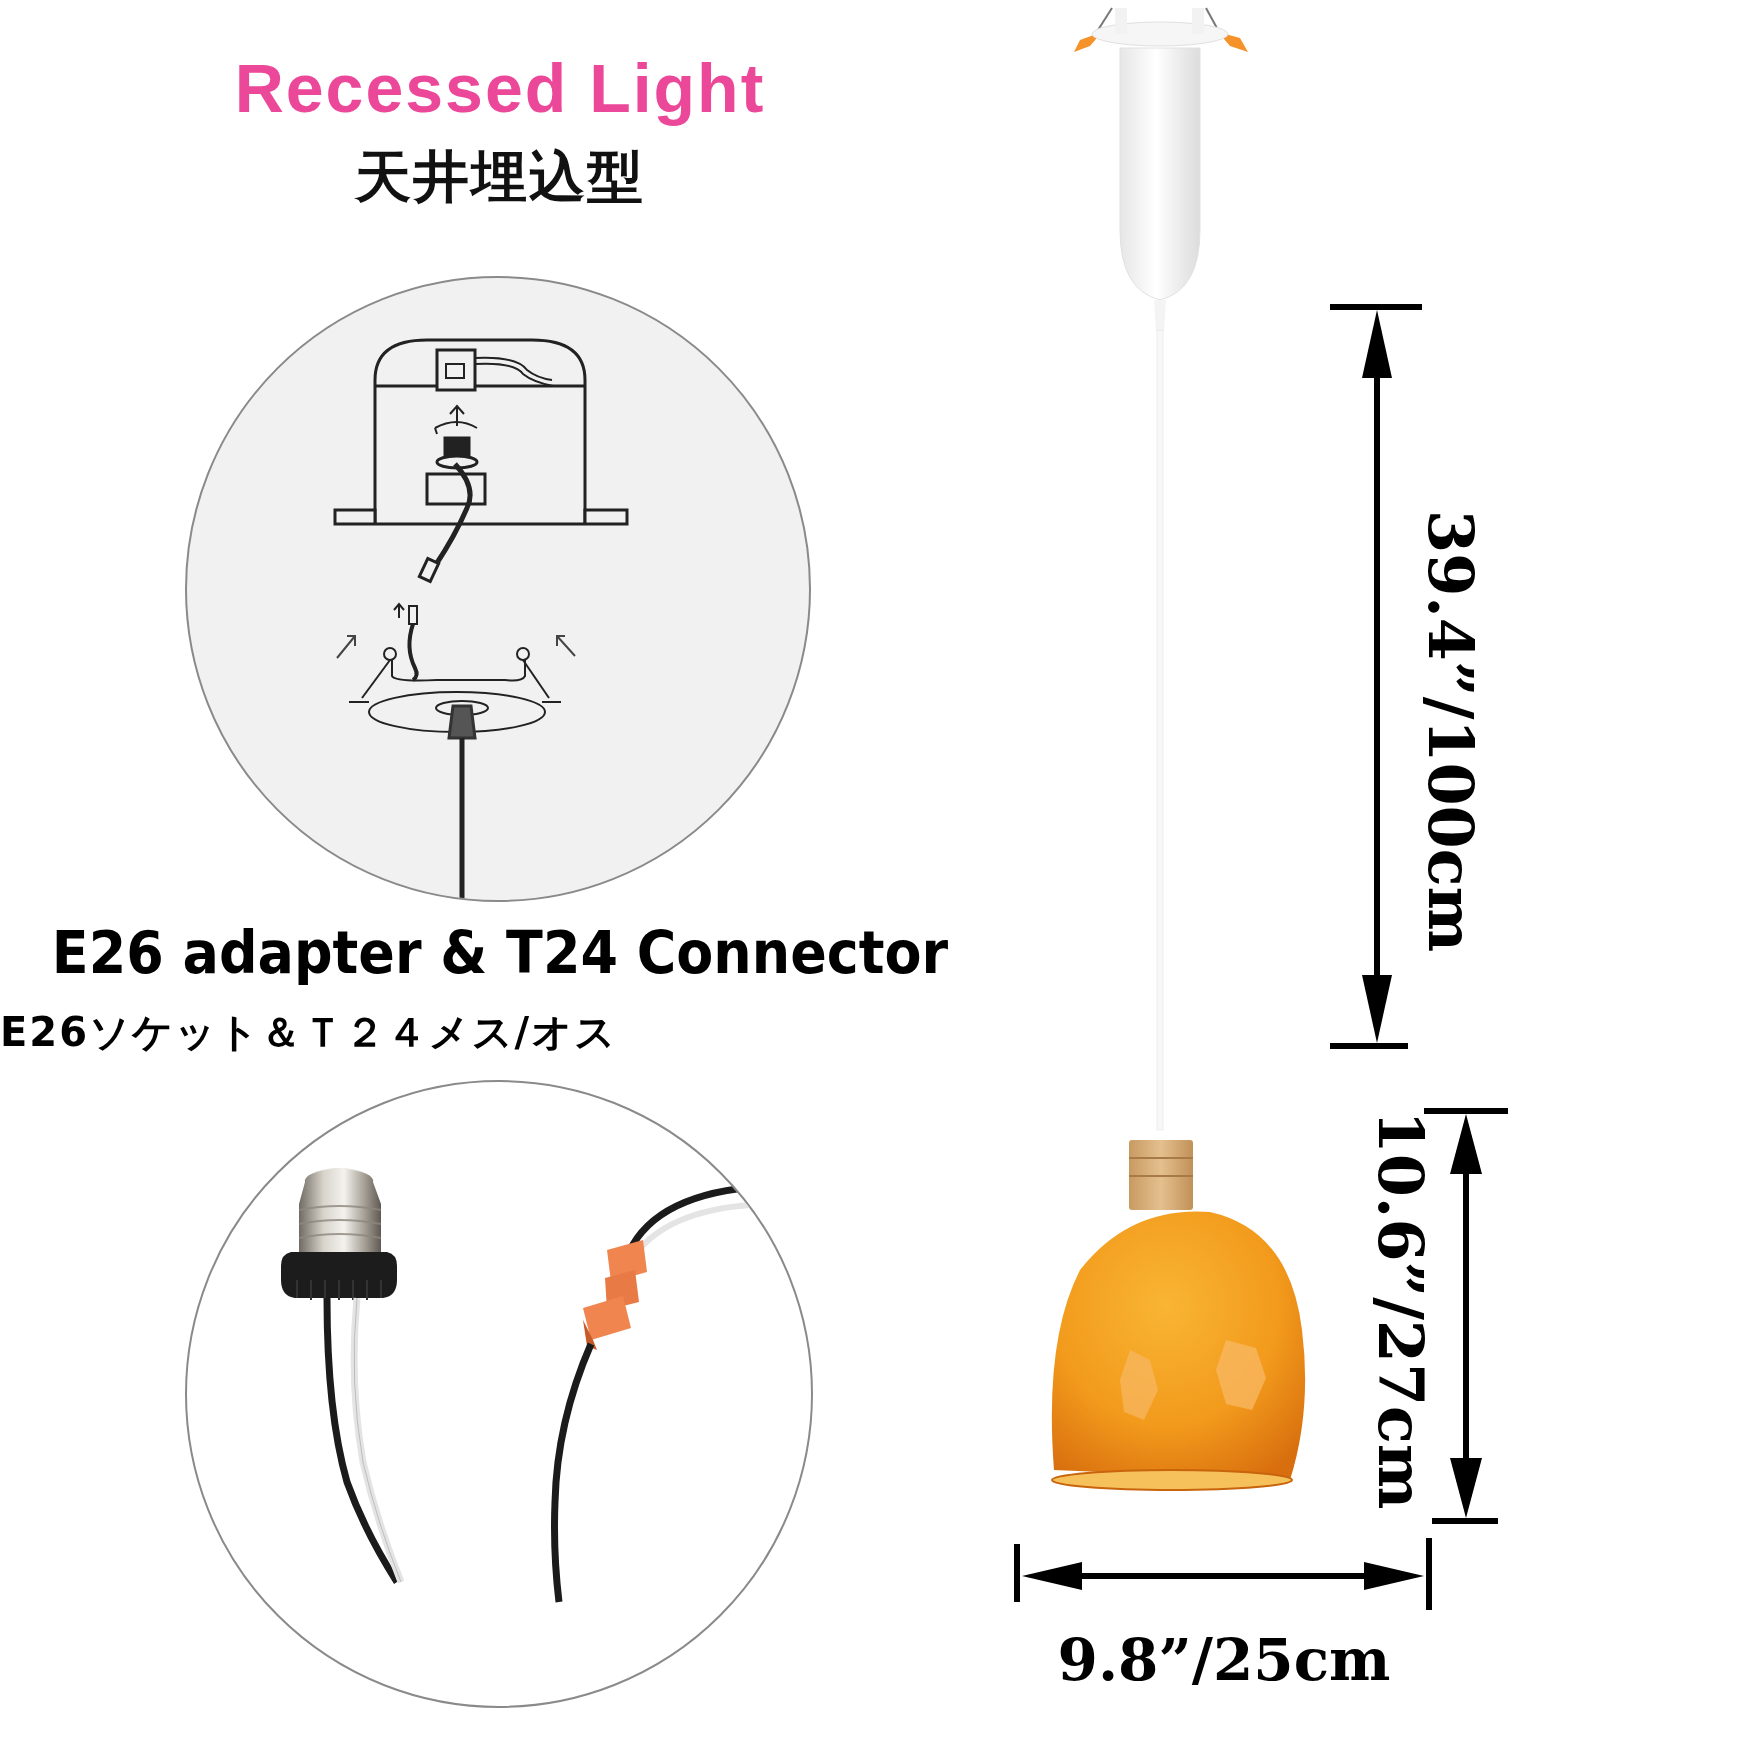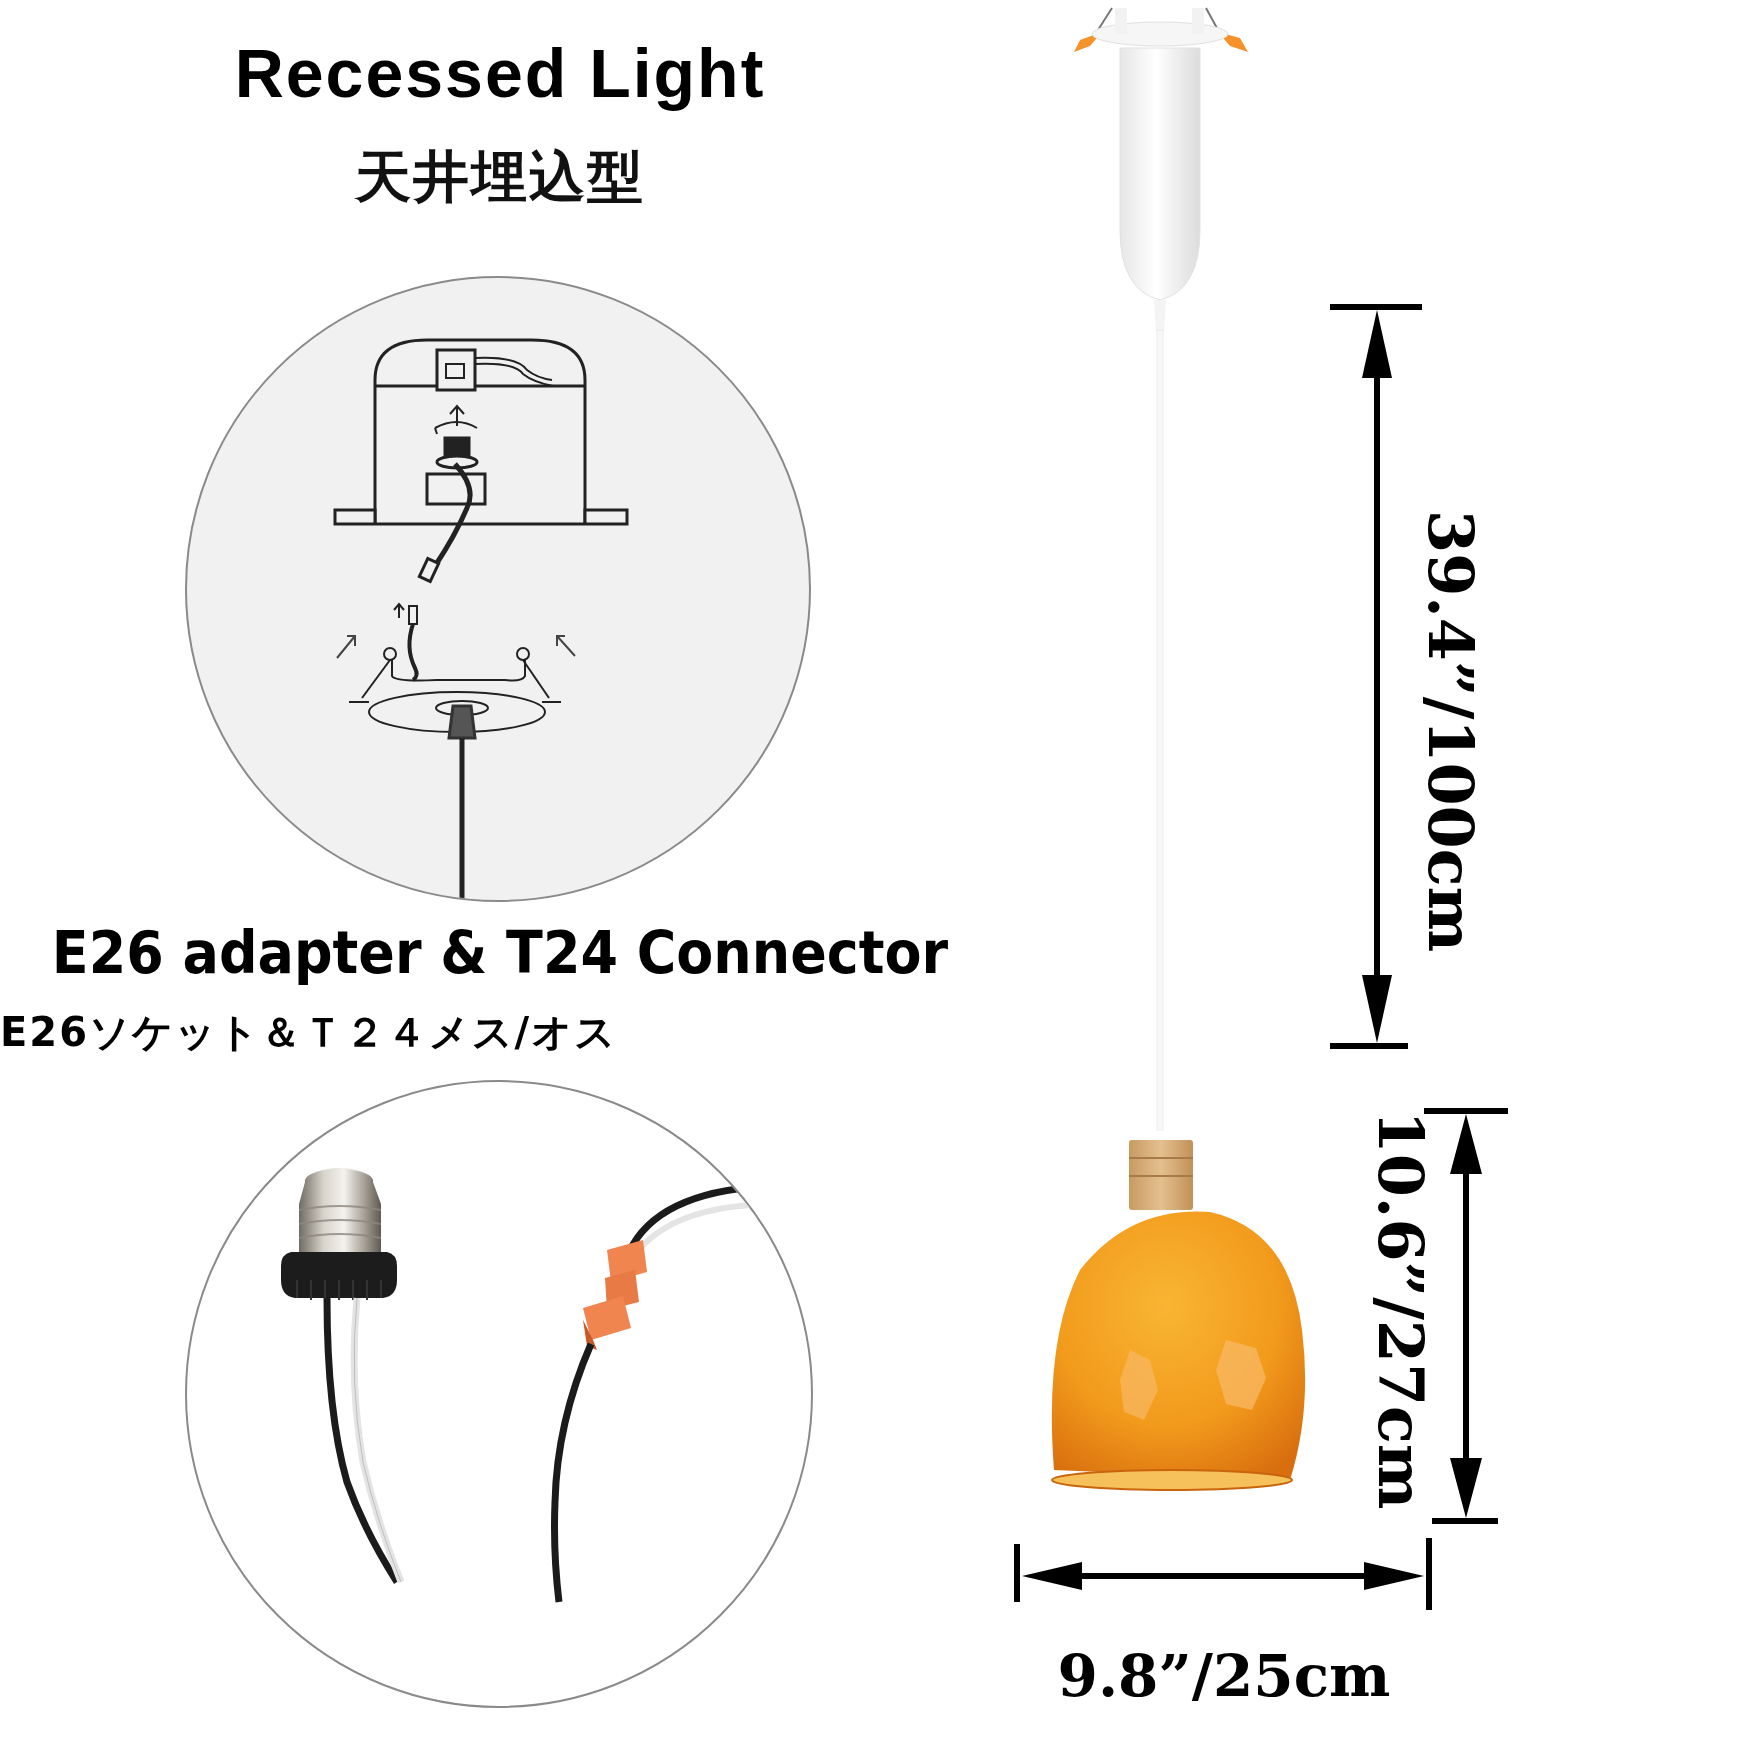--- a/index.html
+++ b/index.html
@@ -1,18 +1,18 @@
 <!DOCTYPE html>
 <html><head>
 <meta charset="utf-8">
 <style>
   html, body { margin:0; padding:0; background:#ffffff; }
   body { width:1760px; height:1760px; position:relative; overflow:hidden; font-family:"Liberation Sans", sans-serif; }
   .abs { position:absolute; }
-  .title-en { left:0; width:1000px; top:33px; text-align:center; font-family:"Liberation Sans", sans-serif; font-weight:700; font-size:68px; letter-spacing:2px; color:#000000; line-height:80px; }
+  .title-en { left:0; width:1000px; top:48px; text-align:center; font-family:"Liberation Sans", sans-serif; font-weight:700; font-size:68px; letter-spacing:2px; color:#ec4899; line-height:80px; }
   .title-jp { left:0; width:1000px; top:142px; text-align:center; font-family:Liberation Sans, sans-serif; font-weight:700; font-size:56px; color:#111; line-height:70px; letter-spacing:2px; }
   .sub-en { left:0; width:1000px; top:918px; text-align:center; font-family:"DejaVu Sans", sans-serif; font-weight:700; font-size:58px; color:#000; line-height:70px; transform:scaleX(0.93); }
   .sub-jp { left:0; width:1000px; top:1005px; font-family:"DejaVu Sans", sans-serif; font-weight:700; font-size:40px; color:#000; line-height:54px; letter-spacing:2px; }
   .circle { border-radius:50%; border:2px solid #8a8a8a; box-sizing:border-box; overflow:hidden; }
   .circle1 { left:185px; top:276px; width:626px; height:626px; background:#f1f1f1; }
   .circle2 { left:185px; top:1080px; width:628px; height:628px; background:#ffffff; }
   .dim-text { font-family:"DejaVu Serif", serif; font-weight:700; color:#000; white-space:nowrap; }
   .vtext { transform-origin:center center; transform:rotate(90deg); }
   svg { display:block; }
 </style>
@@ -194,13 +194,13 @@
 
 <div class="abs" style="left:1014px; top:1538px; width:420px; height:72px;">
   <svg width="420" height="72" viewBox="0 0 420 72">
     <rect x="0" y="6" width="6" height="58" fill="#000"></rect>
     <rect x="412" y="0" width="6" height="72" fill="#000"></rect>
     <polygon points="8,38 68,24 68,52" fill="#000"></polygon>
     <polygon points="410,38 350,24 350,52" fill="#000"></polygon>
     <rect x="62" y="35" width="292" height="6" fill="#000"></rect>
   </svg>
 </div>
-<div class="abs dim-text" style="left:1014px; top:1622px; width:420px; height:76px; line-height:76px; font-size:58px; text-align:center;margin-top:16px;">9.8”/25cm</div>
+<div class="abs dim-text" style="left:1014px; top:1622px; width:420px; height:76px; line-height:76px; font-size:58px; text-align:center;">9.8”/25cm</div>
 
 </body></html>

